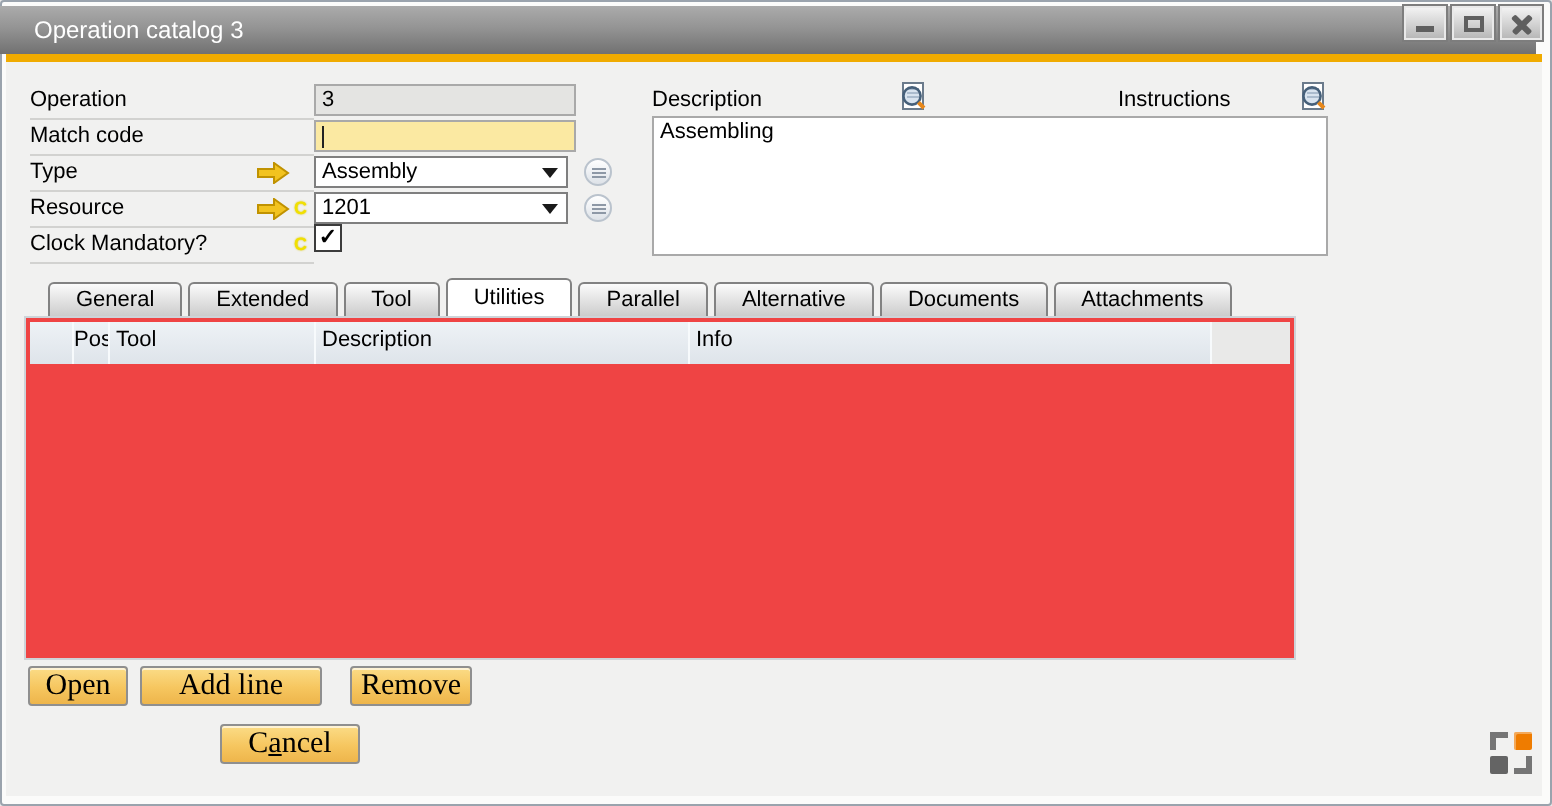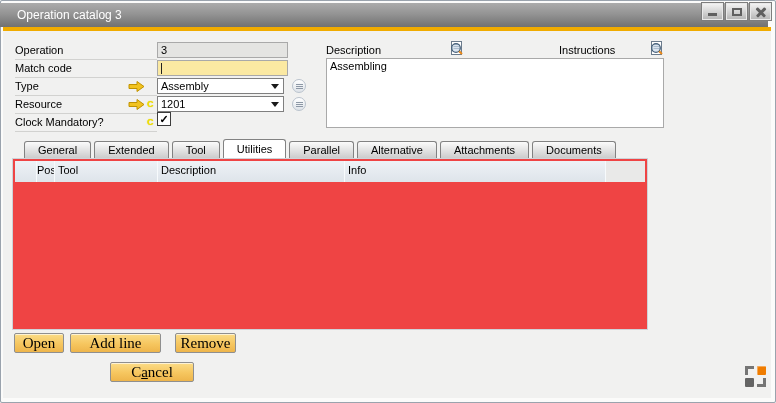--- a/index.html
+++ b/index.html
@@ -186,41 +186,41 @@
   </svg>
   <textarea class="descarea" style="">Assembling</textarea>
 
   <div class="tabs">
     <div class="tab">General</div>
     <div class="tab">Extended</div>
     <div class="tab">Tool</div>
     <div class="tab active">Utilities</div>
     <div class="tab">Parallel</div>
     <div class="tab">Alternative</div>
+    <div class="tab">Documents</div>
     <div class="tab">Attachments</div>
-    <div class="tab">Documents</div>
   </div>
 
   <div class="tablebox">
     <div class="thead">
       <div class="th c0"></div>
       <div class="th c1">Pos</div>
       <div class="th c2">Tool</div>
       <div class="th c3">Description</div>
       <div class="th c4">Info</div>
       <div class="thfill"></div>
     </div>
     <div class="tbody"></div>
   </div>
 
   <button class="gbtn" style="left:14px; top:333px; width:50px;">Open</button>
   <button class="gbtn" style="left:70px; top:333px; width:91px;">Add line</button>
   <button class="gbtn" style="left:175px; top:333px; width:61px;">Remove</button>
 
-  <button class="gbtn" style="left:110px; top:362px; width:84px;">
+  <button class="gbtn" style="left:110px; top:362px; width:70px;">
     <span><span>C</span><u>a</u><span>ncel</span></span>
   </button>
 
   <div class="cornericon">
     <div class="ci-tl"></div>
     <div class="ci-tr"></div>
     <div class="ci-bl"></div>
     <div class="ci-br"></div>
   </div>
 </div>

